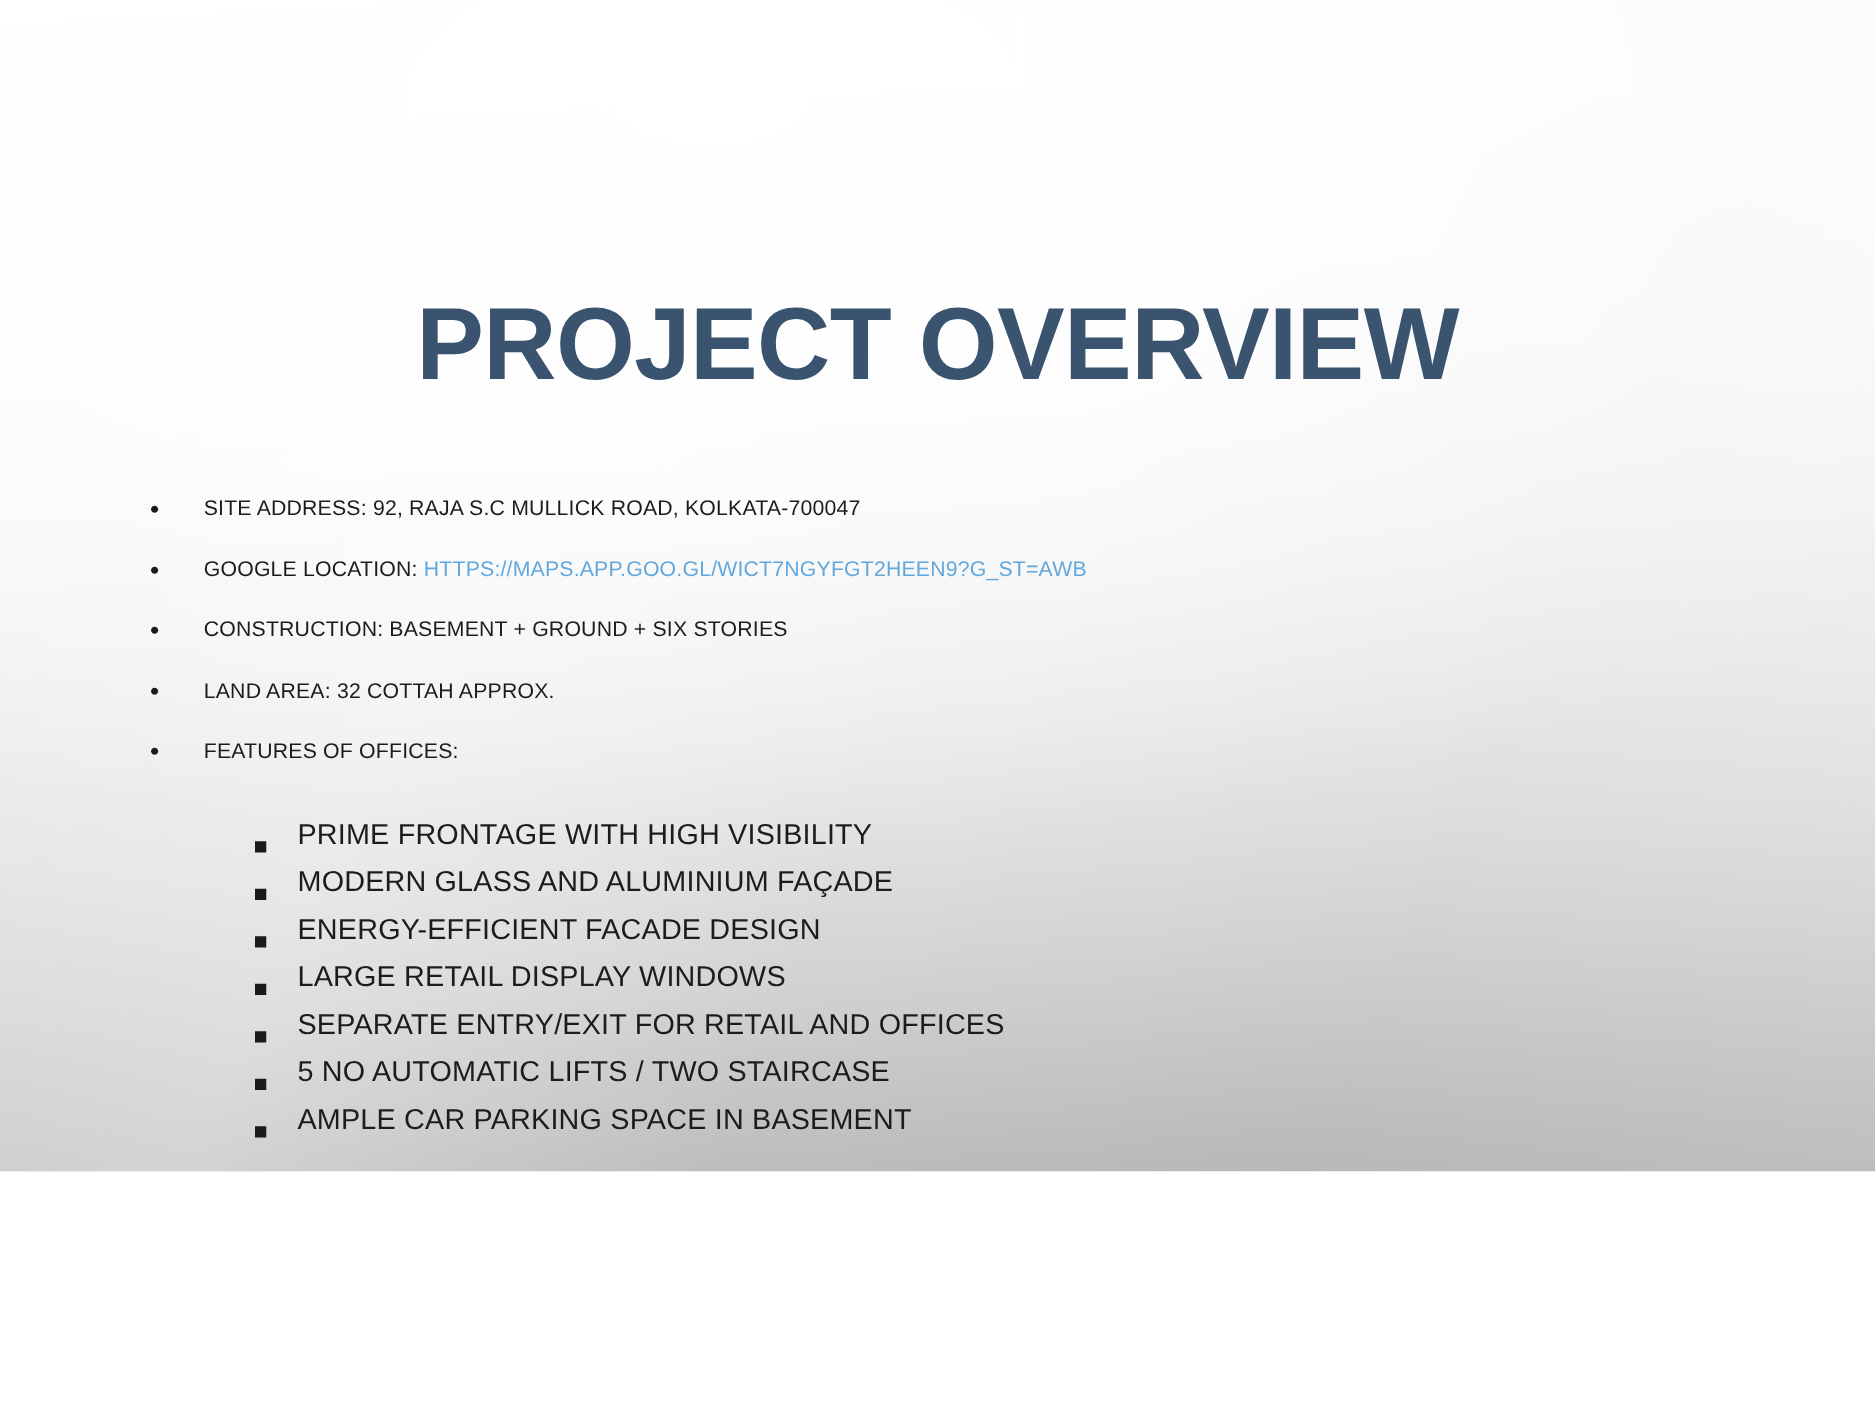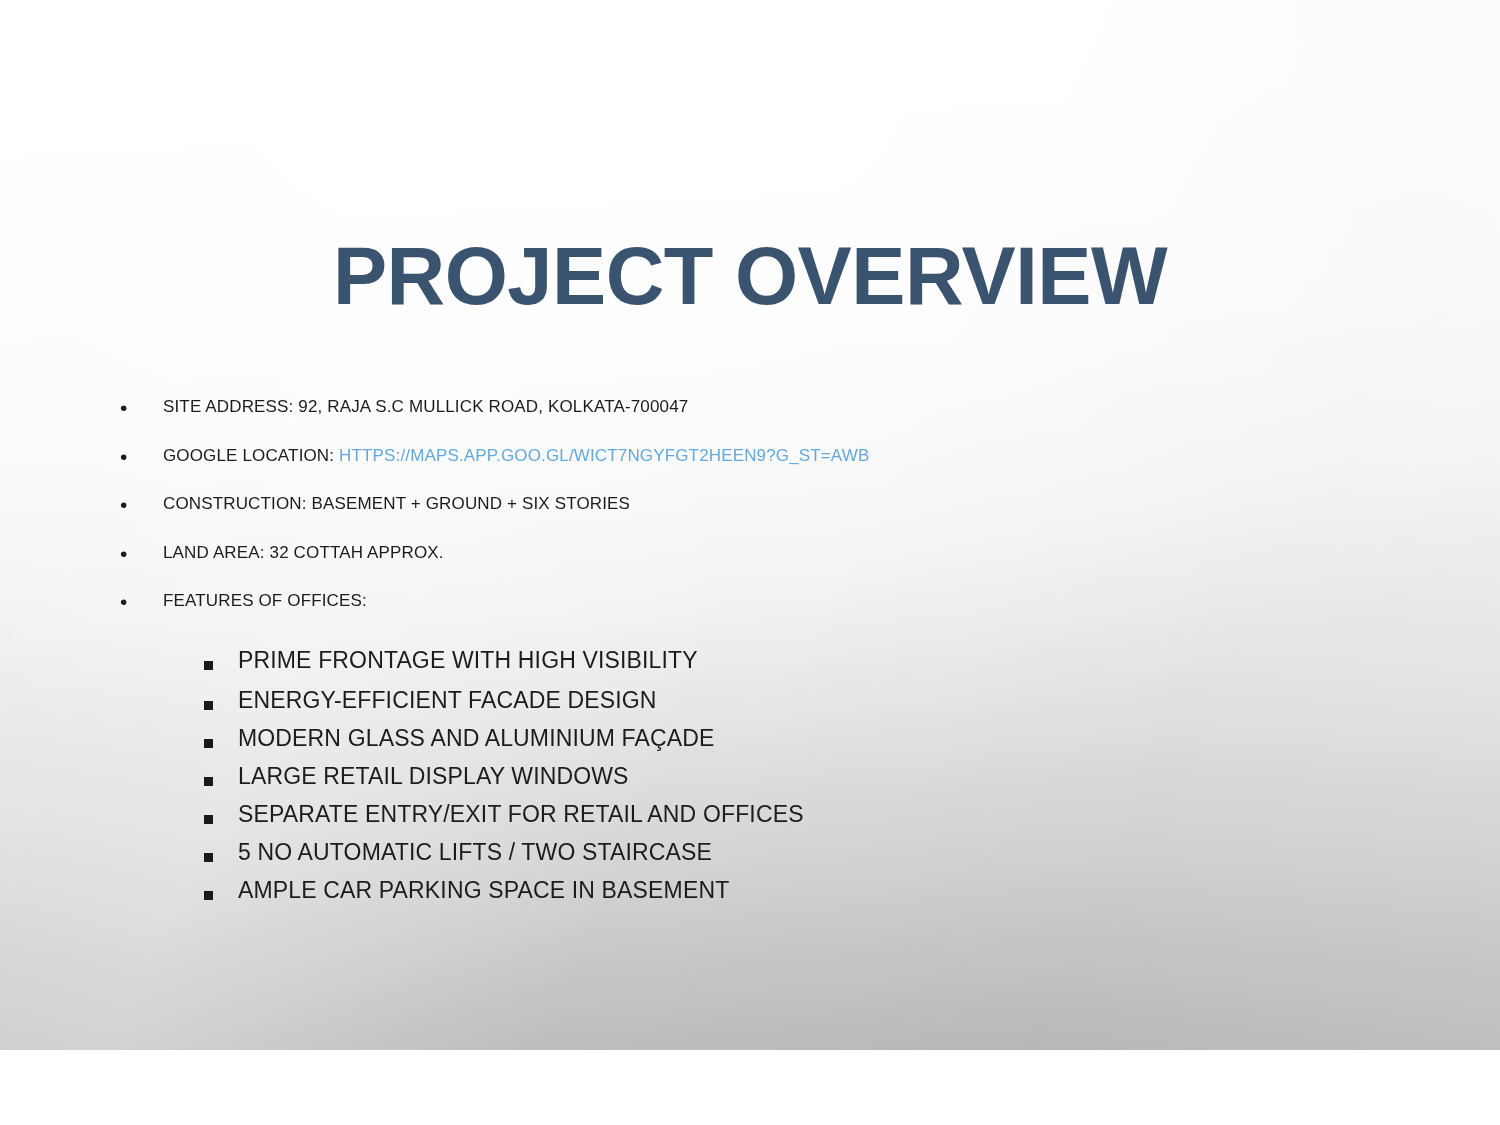--- a/index.html
+++ b/index.html
@@ -10,21 +10,21 @@
   body {
     width: 1500px;
     height: 1125px;
     overflow: hidden;
     font-family: "Liberation Sans", sans-serif;
   }
 
   .slide {
     position: relative;
     width: 1500px;
-    height: 1050px;
+    height: 937px;
     box-sizing: border-box;
     background:
       radial-gradient(ellipse 120% 90% at 38% 8%,
           rgba(255,255,255,0.95) 0%,
           rgba(255,255,255,0.55) 38%,
           rgba(255,255,255,0.0) 72%),
       linear-gradient(177deg,
           #ffffff 0%,
           #fdfdfd 18%,
           #fafafa 34%,
@@ -108,21 +108,21 @@
     text-underline-offset: 3px;
     cursor: pointer;
   }
 
   .sub-list {
     margin-top: 5px;
   }
   .bullet-l2 {
     position: relative;
     display: flex;
-    align-items: center;
+    align-items: flex-end;
     height: 38px;
     padding-left: 204px;
     box-sizing: border-box;
   }
   .bullet-l2.first { height: 42px; }
   .bullet-l2 .marker-sq {
     flex: 0 0 auto;
     width: 34px;
     padding-top: 10px;
   }
@@ -184,28 +184,28 @@
         <span class="marker-sq">
             <i></i>
           </span>
         <span class="bullet-text">PRIME FRONTAGE WITH HIGH VISIBILITY</span>
       </div>
 
       <div class="bullet-l2">
         <span class="marker-sq">
             <i></i>
           </span>
+        <span class="bullet-text">MODERN GLASS AND ALUMINIUM FAÇADE</span>
+      </div>
+
+      <div class="bullet-l2">
+        <span class="marker-sq">
+            <i></i>
+          </span>
         <span class="bullet-text">ENERGY-EFFICIENT FACADE DESIGN</span>
-      </div>
-
-      <div class="bullet-l2">
-        <span class="marker-sq">
-            <i></i>
-          </span>
-        <span class="bullet-text">MODERN GLASS AND ALUMINIUM FAÇADE</span>
       </div>
 
       <div class="bullet-l2">
         <span class="marker-sq">
             <i></i>
           </span>
         <span class="bullet-text">LARGE RETAIL DISPLAY WINDOWS</span>
       </div>
 
       <div class="bullet-l2">

